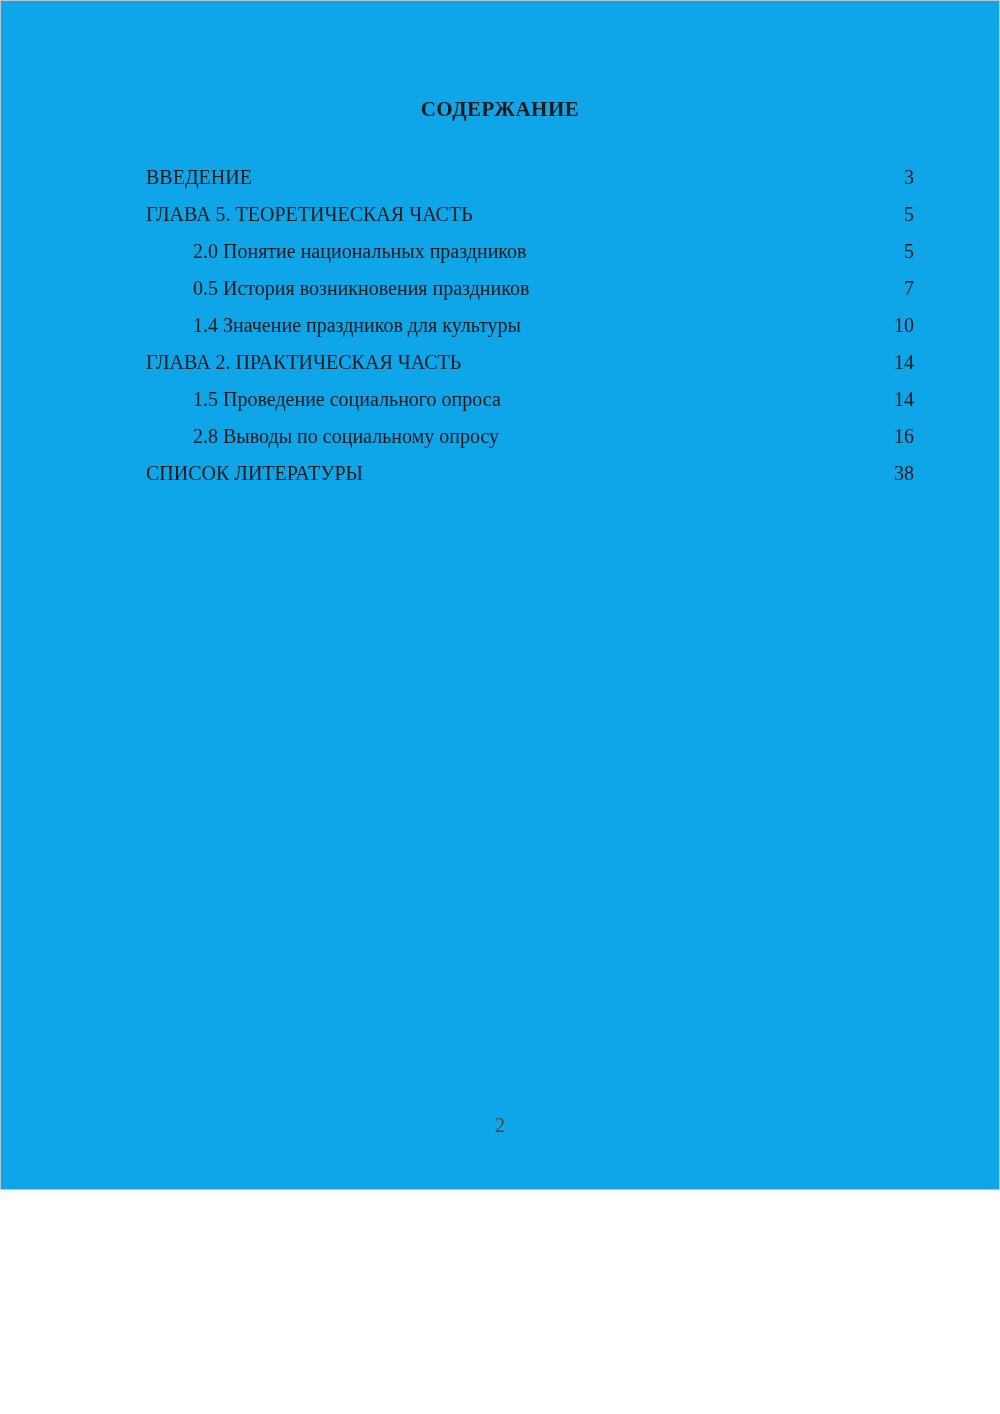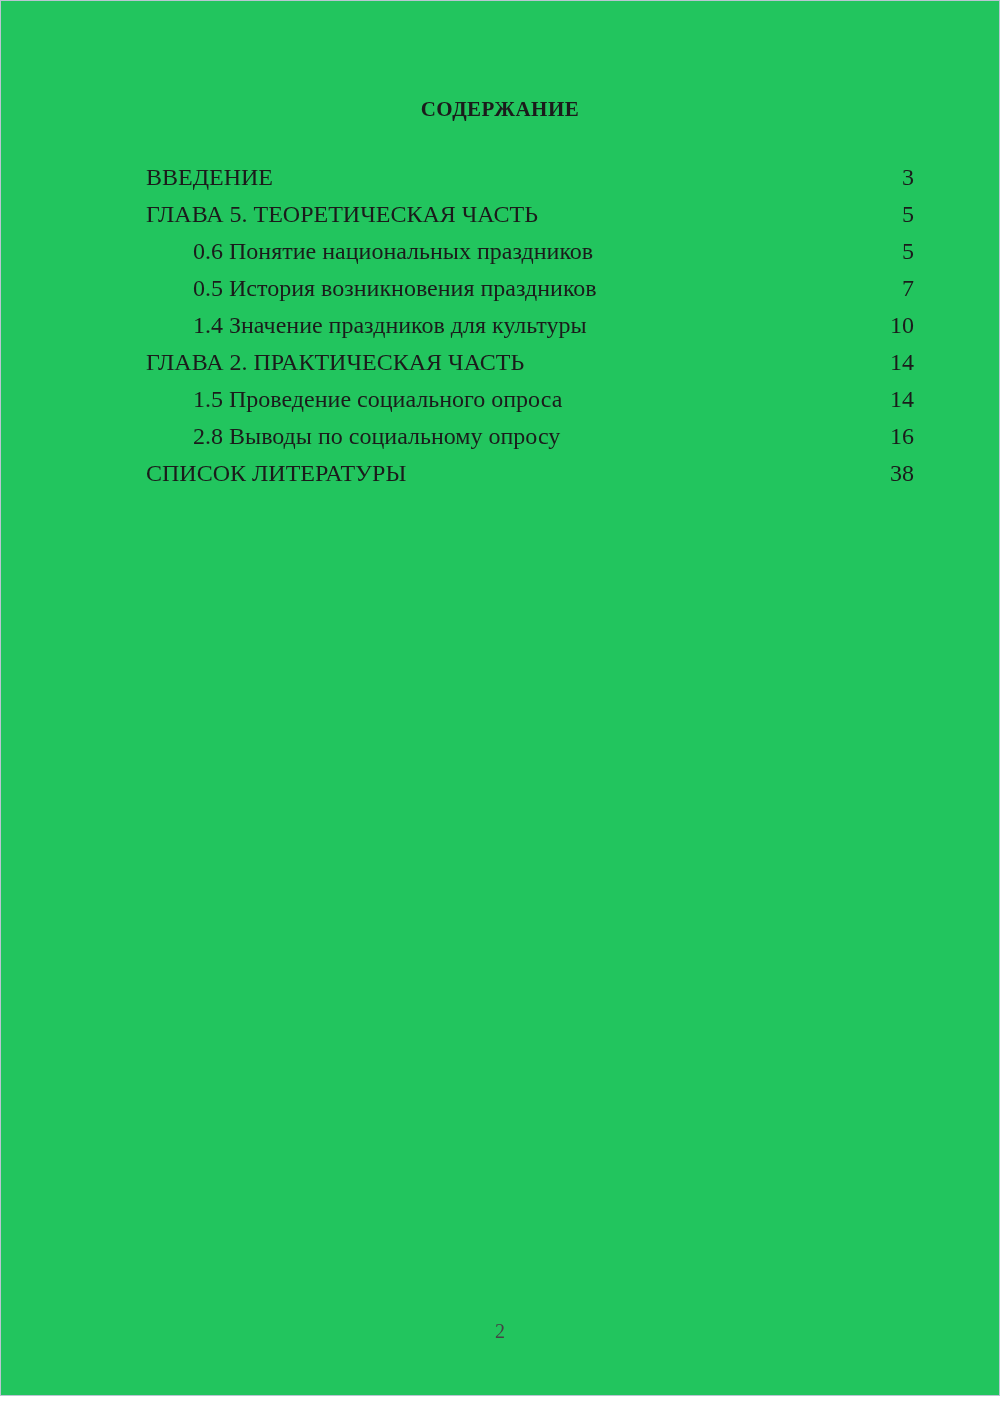--- a/index.html
+++ b/index.html
@@ -9,24 +9,24 @@
   }
   body {
     width: 1000px;
     height: 1414px;
     font-family: "Liberation Serif", "DejaVu Serif", serif;
     color: #1b1b1b;
   }
   .page {
     position: relative;
     width: 1000px;
-    height: 1396px;
+    height: 1190px;
     box-sizing: border-box;
     border: 1px solid #b9c6d2;
-    background: #22c55e;
+    background: #0ea5e9;
     overflow: hidden;
   }
   .doc-title {
     position: absolute;
     top: 96px;
     left: 0;
     width: 100%;
     text-align: center;
     font-size: 21px;
     font-weight: bold;
@@ -37,21 +37,21 @@
     top: 158px;
     left: 145px;
     right: 85px;
   }
   .toc-row {
     display: flex;
     justify-content: space-between;
     align-items: baseline;
     height: 37px;
     line-height: 37px;
-    font-size: 24px;
+    font-size: 20px;
     white-space: nowrap;
   }
   .toc-row .toc-label {
     flex: 1 1 auto;
     overflow: hidden;
   }
   .toc-row.level-1 .toc-label {
     padding-left: 47px;
   }
   .toc-row .toc-page {
@@ -82,21 +82,21 @@
       <span class="toc-label">ВВЕДЕНИЕ</span>
       <span class="toc-page">3</span>
     </div>
 
     <div class="toc-row level-0">
       <span class="toc-label">ГЛАВА 5. ТЕОРЕТИЧЕСКАЯ ЧАСТЬ</span>
       <span class="toc-page">5</span>
     </div>
 
     <div class="toc-row level-1">
-      <span class="toc-label">0.6 Понятие национальных праздников</span>
+      <span class="toc-label">2.0 Понятие национальных праздников</span>
       <span class="toc-page">5</span>
     </div>
 
     <div class="toc-row level-1">
       <span class="toc-label">0.5 История возникновения праздников</span>
       <span class="toc-page">7</span>
     </div>
 
 
     <div class="toc-row level-1">

